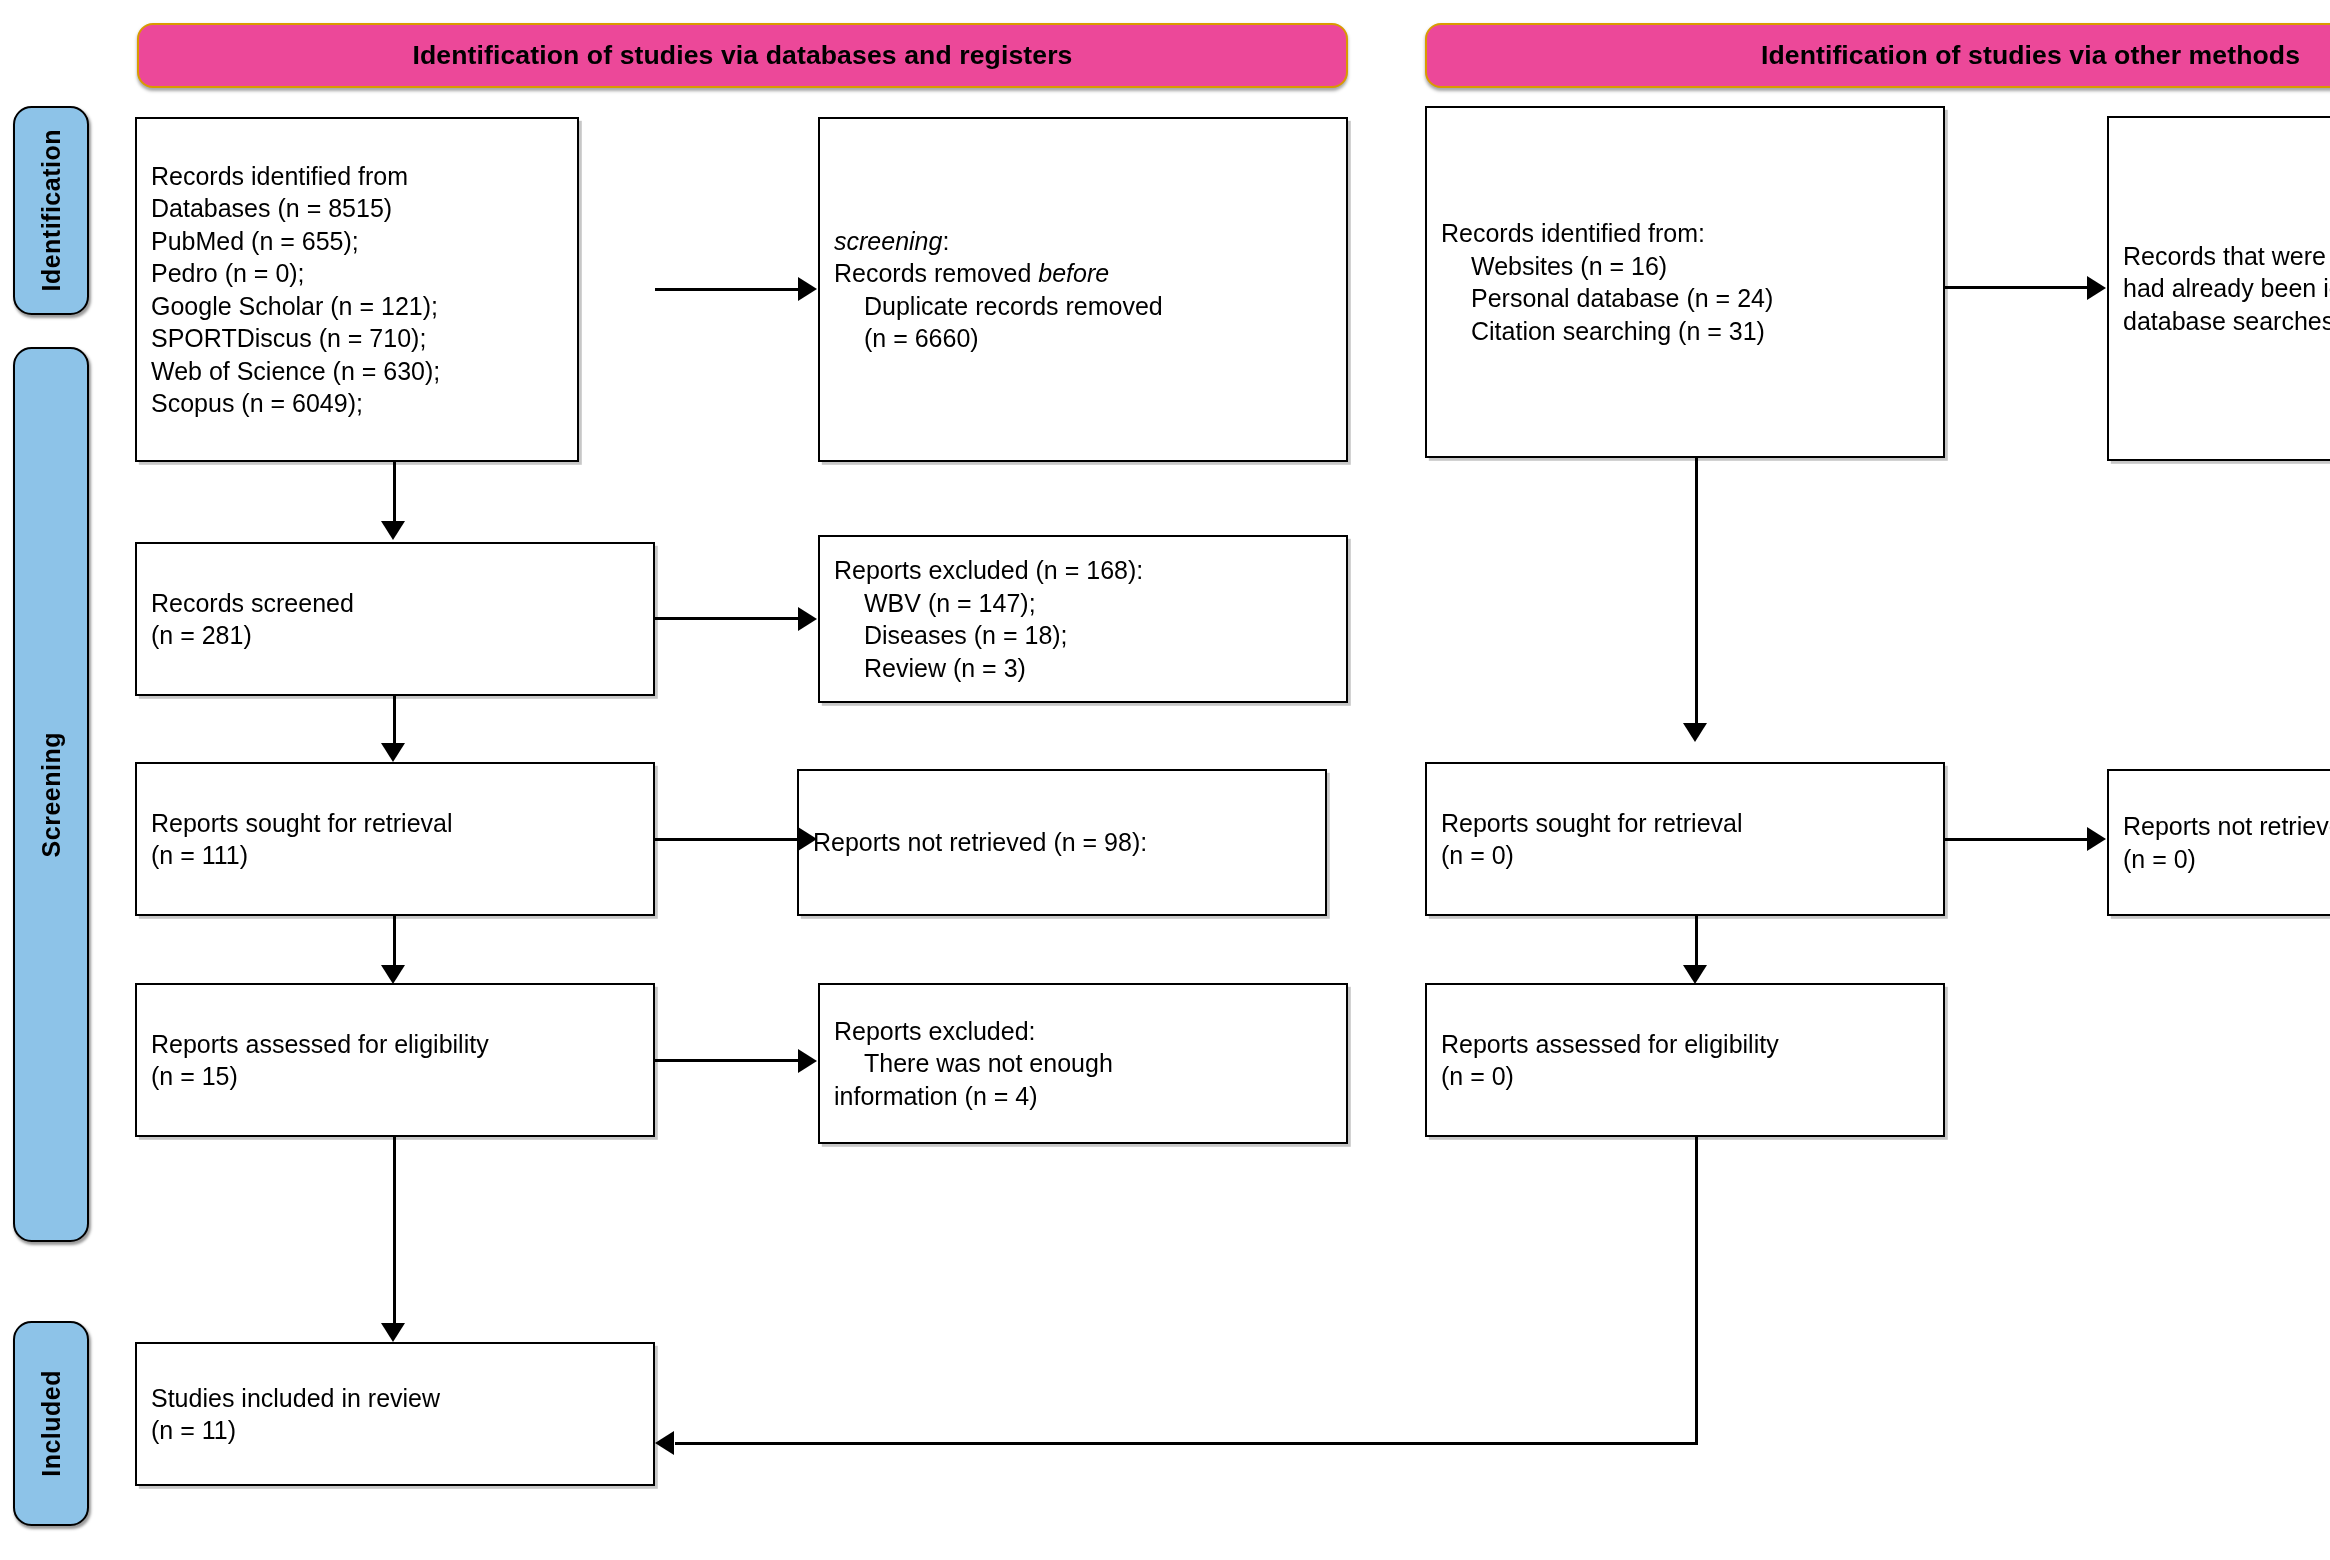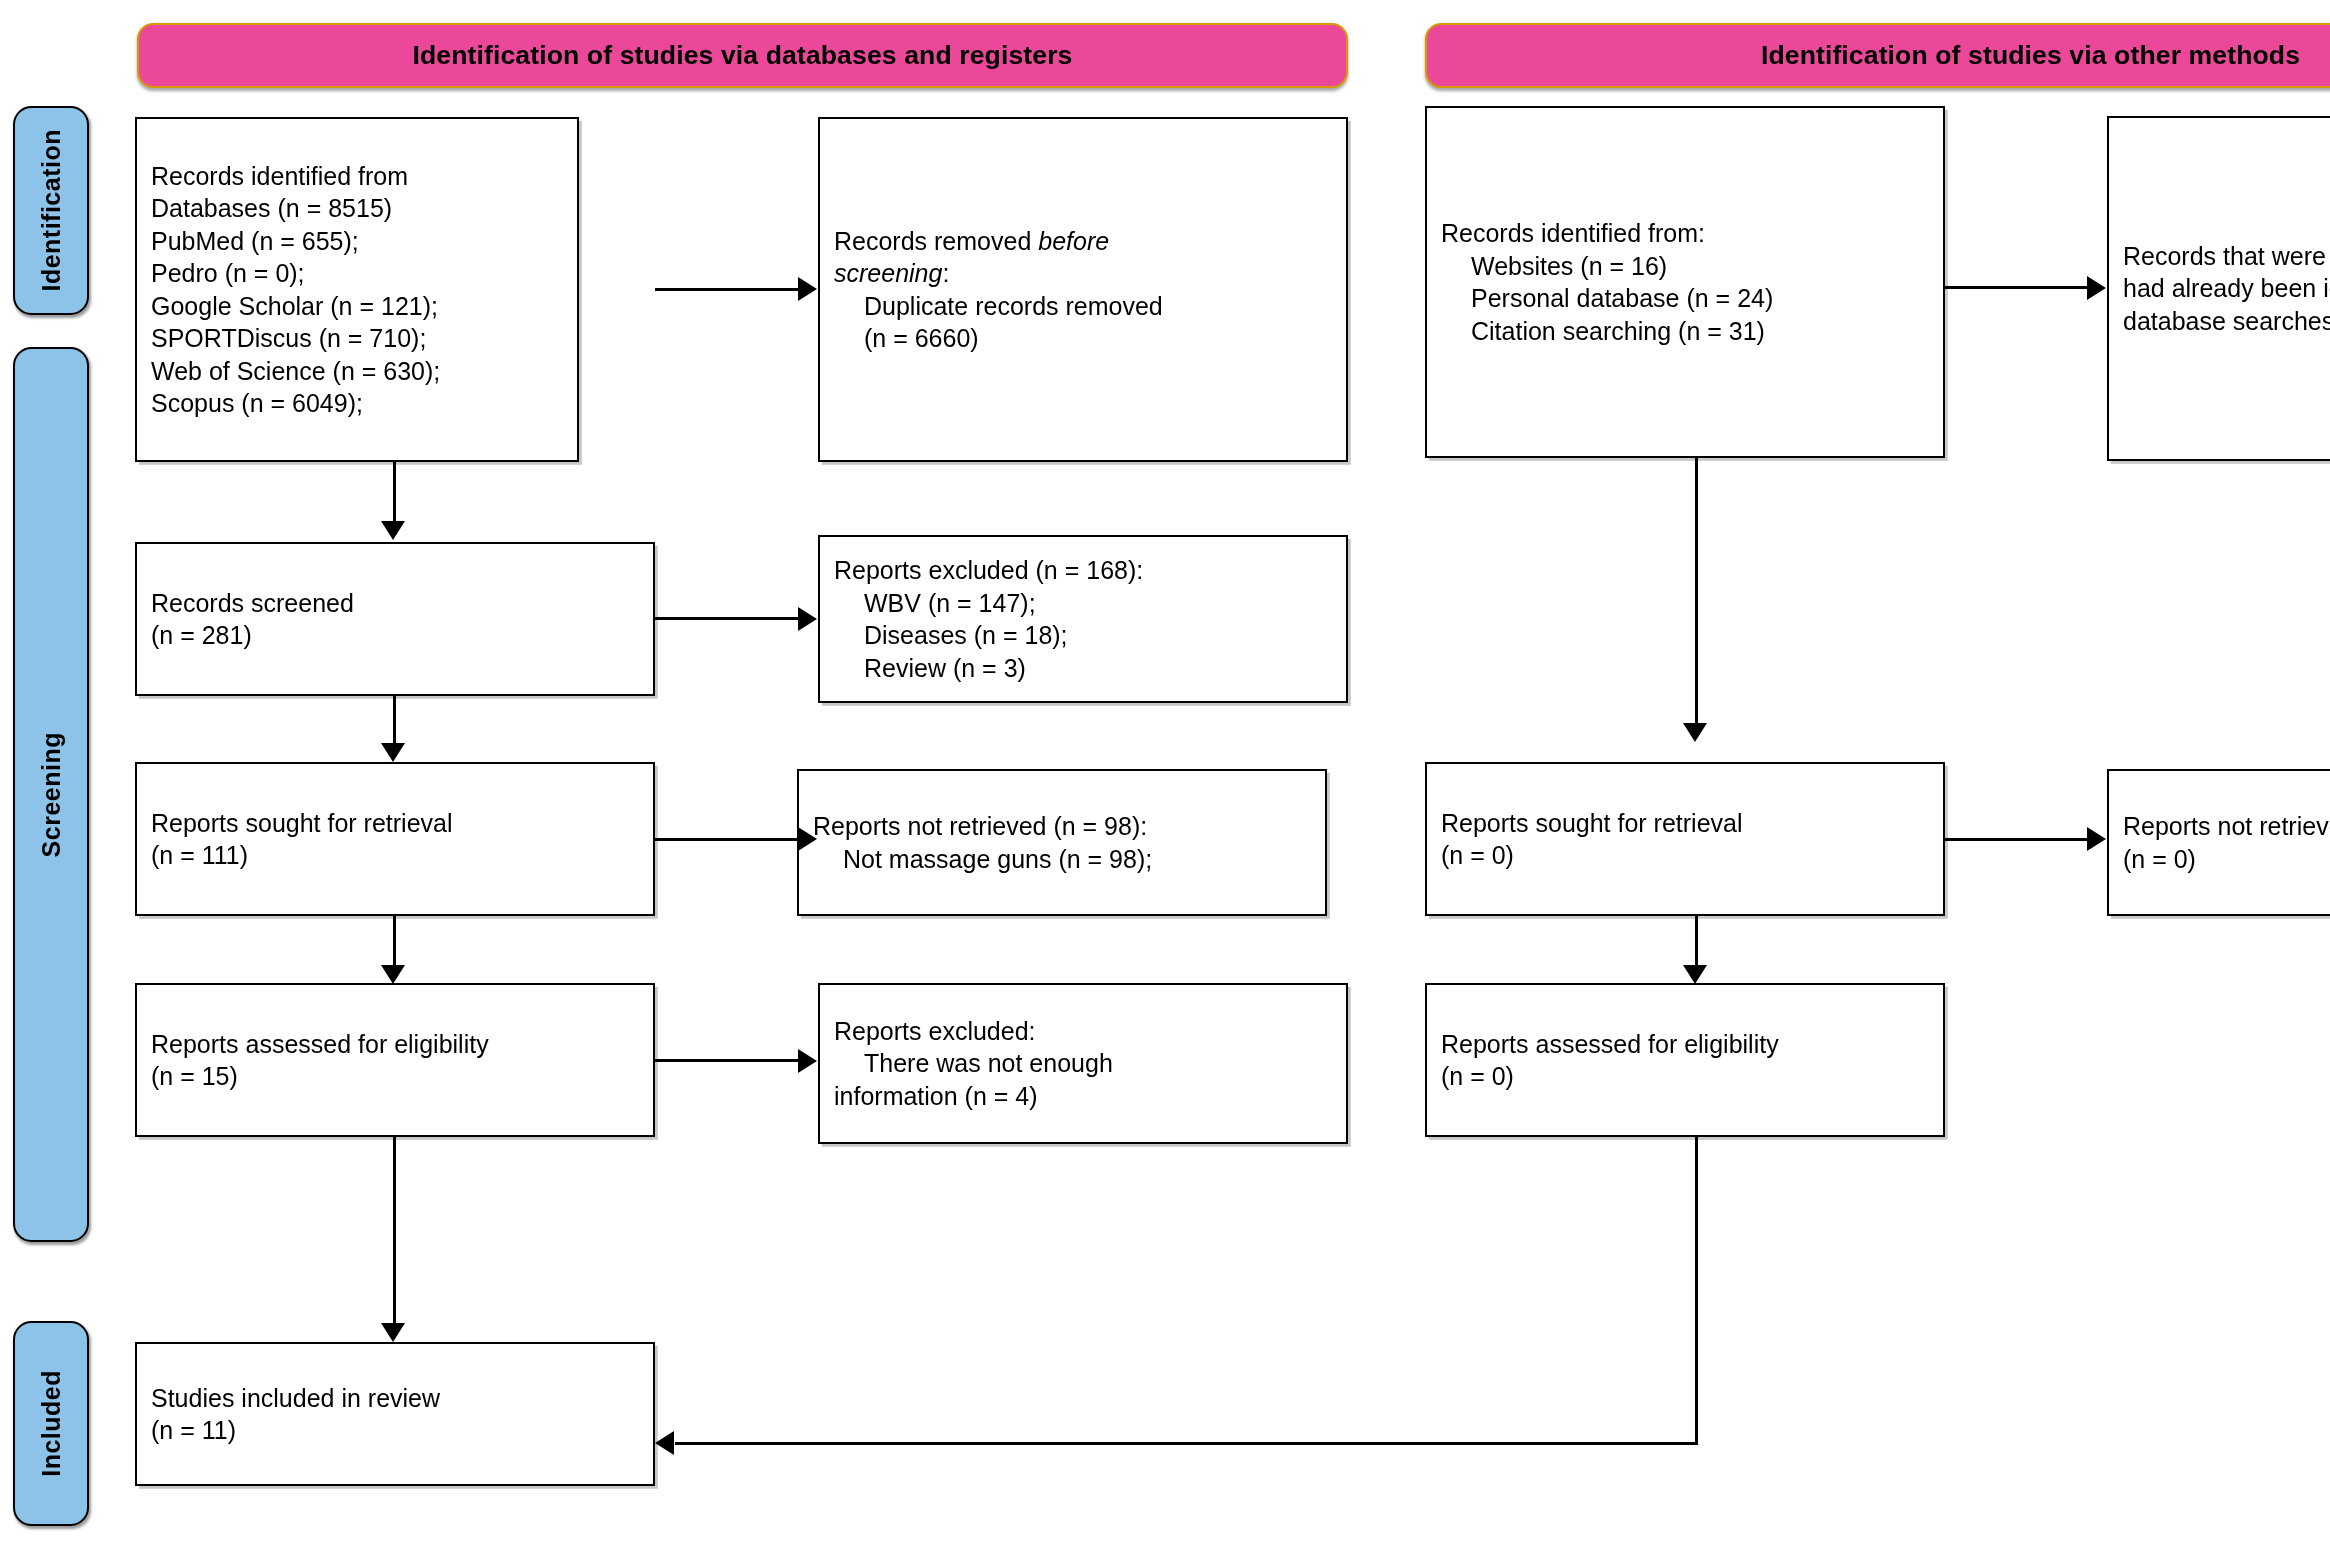--- a/index.html
+++ b/index.html
@@ -139,22 +139,22 @@
       <p>Pedro (n = 0);</p>
       <p>Google Scholar (n = 121);</p>
       <p>SPORTDiscus (n = 710);</p>
       <p>Web of Science (n = 630);</p>
       <p>Scopus (n = 6049);</p>
     </div>
   </div>
 
   <div class="box" style="left:818px; top:117px; width:530px; height:345px;">
     <div class="inner">
+      <p><em>screening</em><span>:</span></p>
       <p><span>Records removed </span><em>before</em></p>
-      <p><em>screening</em><span>:</span></p>
       <p class="ind">Duplicate records removed</p>
       <p class="ind">(n = 6660)</p>
     </div>
   </div>
 
   <div class="box" style="left:135px; top:542px; width:520px; height:154px;">
     <div class="inner">
       <p>Records screened</p>
       <p>(n = 281)</p>
     </div>
@@ -172,21 +172,20 @@
   <div class="box" style="left:135px; top:762px; width:520px; height:154px;">
     <div class="inner">
       <p>Reports sought for retrieval</p>
       <p>(n = 111)</p>
     </div>
   </div>
 
   <div class="box" style="left:797px; top:769px; width:530px; height:147px;">
     <div class="inner">
       <p>Reports not retrieved (n = 98):</p>
-      <p class="ind">Not massage guns (n = 98);</p>
     </div>
   </div>
 
   <div class="box" style="left:135px; top:983px; width:520px; height:154px;">
     <div class="inner">
       <p>Reports assessed for eligibility</p>
       <p>(n = 15)</p>
     </div>
   </div>
 

